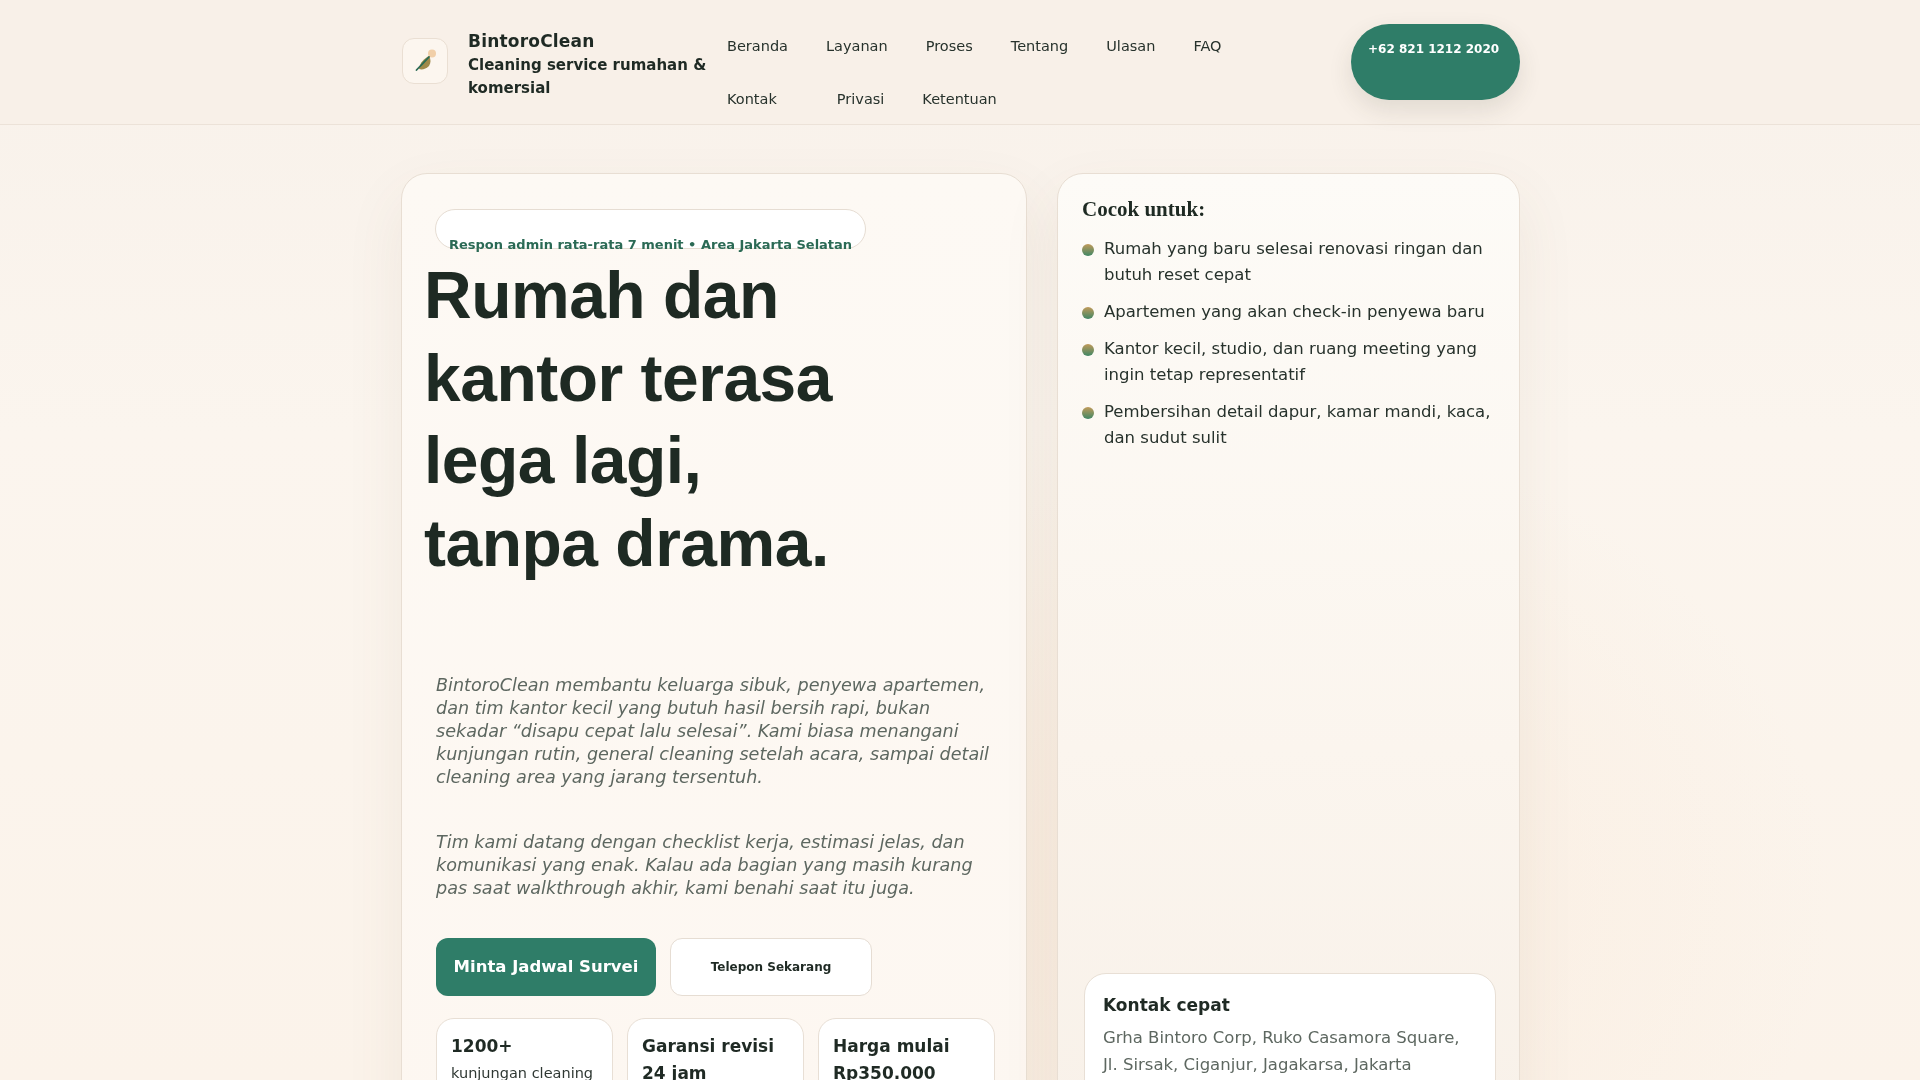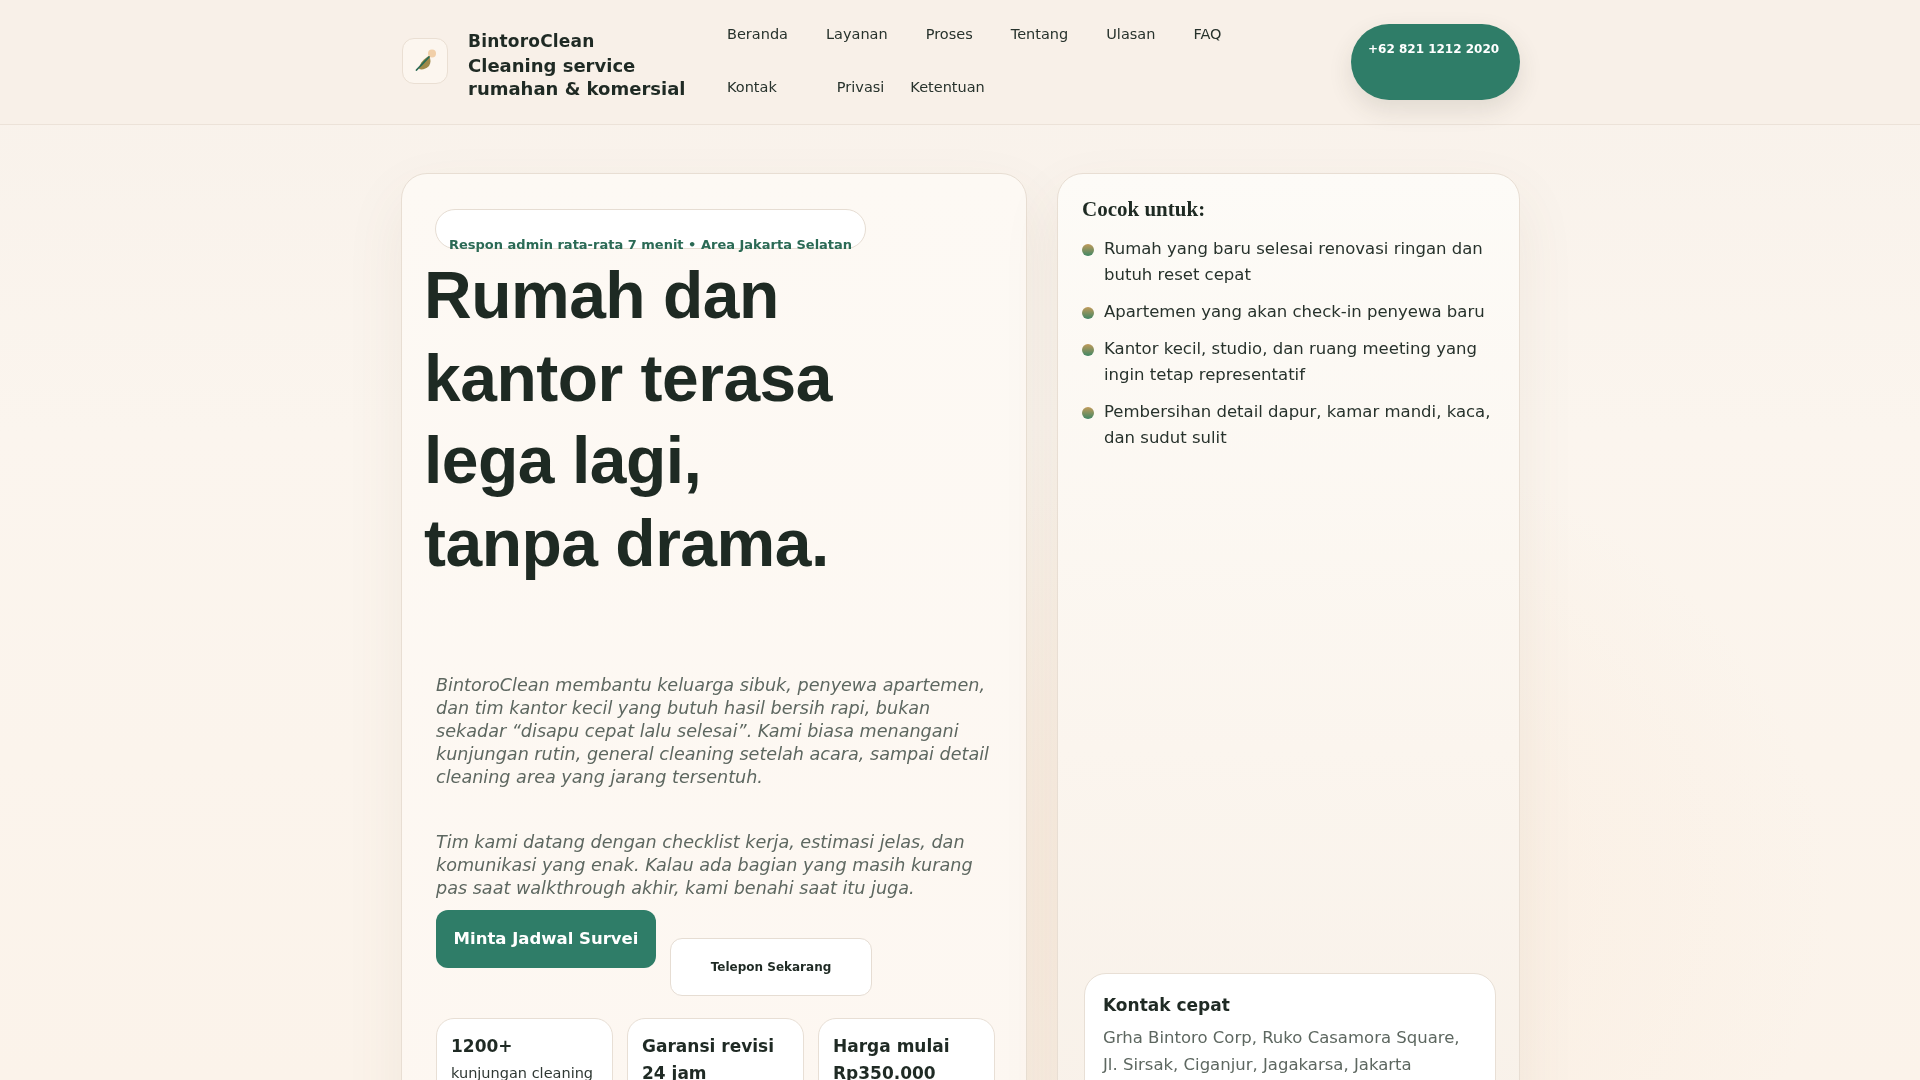--- a/index.html
+++ b/index.html
@@ -28,23 +28,23 @@
     position: absolute; left: 402px; top: 37px; display: flex; align-items: flex-start;
   }
   .logo {
     width: 46px; height: 46px; border-radius: 12px;
     background: #fcf6ef; border: 1px solid #eadfd3;
     display: flex; align-items: center; justify-content: center;
     margin-top: 1px;
   }
   .brand-text { margin-left: 20px; margin-top: -9px; }
   .brand-name { font-size: 17px; font-weight: bold; color: #1f2a24; line-height: 26px; letter-spacing: 0.2px; }
-  .brand-sub { font-size: 18px; font-weight: bold; color: #1f2a24; line-height: 23px; width: 240px; }
+  .brand-sub { font-size: 15px; font-weight: bold; color: #1f2a24; line-height: 23px; width: 240px; }
   .nav {
-    position: absolute; left: 727px; top: 20px; width: 600px;
+    position: absolute; left: 727px; top: 32px; width: 600px;
     display: flex; flex-wrap: wrap; column-gap: 0; row-gap: 0; text-align: right;
   }
   .nav a {
     font-size: 14.5px; color: #27322c; text-decoration: none;
     line-height: 28px; height: 53px; padding-top: 0;
   }
   .nav a + a { }
   .phone-btn {
     position: absolute; left: 1351px; top: 24px; width: 169px; height: 76px;
     background: #2f7d68; color: #fff; border-radius: 38px;
@@ -73,21 +73,21 @@
     font-size: 66px; line-height: 82.5px; color: #1e2a23;
     letter-spacing: -0.5px;
   }
   .para {
     position: absolute; left: 34px; width: 560px;
     font-size: 17.6px; line-height: 23px; color: #5d6760; font-style: italic;
   }
   .para1 { top: 500px; }
   .para2 { top: 657px; }
   .btn-primary {
-    position: absolute; left: 34px; top: 736px; width: 220px; height: 58px;
+    position: absolute; left: 34px; top: 764px; width: 220px; height: 58px;
     background: #2f7d68; color: #fff; border-radius: 12px;
     font-size: 16.5px; font-weight: bold; text-align: center; line-height: 58px;
     cursor: pointer;
   }
   .btn-secondary {
     position: absolute; left: 268px; top: 764px; width: 202px; height: 58px;
     background: #ffffff; color: #1f2a24; border: 1px solid #e6ddd3; border-radius: 12px;
     font-size: 12px; font-weight: bold; text-align: center; line-height: 56px;
     cursor: pointer;
   }
@@ -152,21 +152,21 @@
   </div>
 
   <nav class="nav">
     <a href="#" style="margin-right:38px">Beranda</a>
     <a href="#" style="margin-right:38px">Layanan</a>
     <a href="#" style="margin-right:38px">Proses</a>
     <a href="#" style="margin-right:38px">Tentang</a>
     <a href="#" style="margin-right:38px">Ulasan</a>
     <a href="#" style="margin-right:38px">FAQ</a>
     <a href="#" style="margin-right:60px">Kontak</a>
-    <a href="#" style="margin-right:26px">Privasi</a>
+    <a href="#" style="margin-right:38px">Privasi</a>
     <a href="#">Ketentuan</a>
   </nav>
 
   <div class="phone-btn">+62 821 1212 2020</div>
 </header>
 
 <section class="hero-card">
   <div class="badge">Respon admin rata-rata 7 menit • Area Jakarta Selatan</div>
   <h1 class="headline">Rumah dan kantor terasa lega lagi, tanpa drama.</h1>
   <p class="para para1">BintoroClean membantu keluarga sibuk, penyewa apartemen, dan tim kantor kecil yang butuh hasil bersih rapi, bukan sekadar “disapu cepat lalu selesai”. Kami biasa menangani kunjungan rutin, general cleaning setelah acara, sampai detail cleaning area yang jarang tersentuh.</p>

